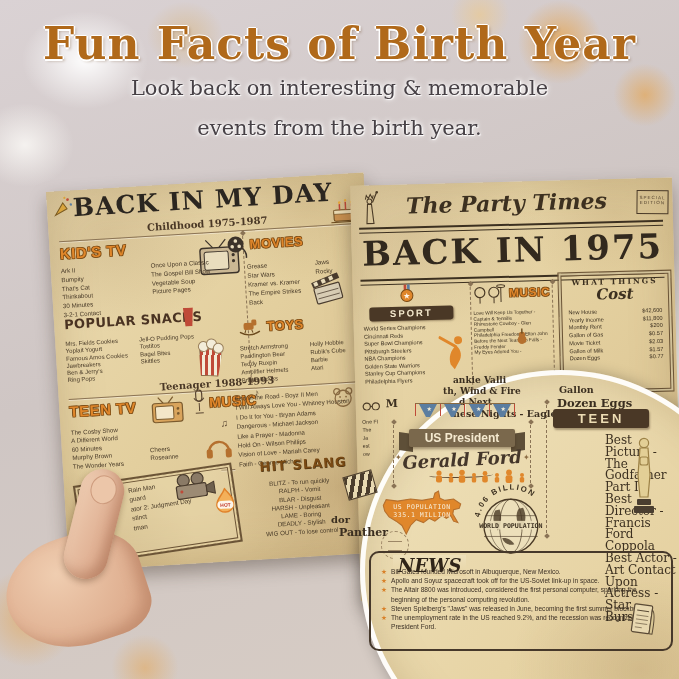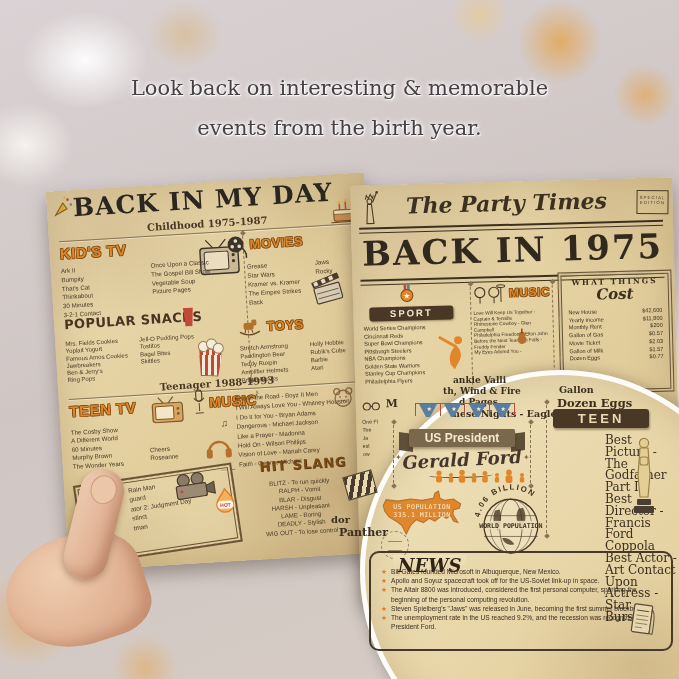--- a/index.html
+++ b/index.html
@@ -72,20 +72,21 @@
   .postmark{border:1.5px dashed #8a7355;border-radius:50%;opacity:.8;}
   .postmark::after{content:"";position:absolute;left:6px;top:9px;width:14px;height:8px;
     border-top:1px solid #8a7355;border-bottom:1px solid #8a7355;}
   .clapfrag{background:repeating-linear-gradient(115deg,#4a3c2c 0 4px,#e8d9b2 4px 8px);border:1px solid #4a3c2c;}
 </style>
 </head>
 <body>
 
 <div class="scene">
 
+  <div class="a ttl serif" style="top:18px;left:0;">Fun Facts of Birth Year</div>
   <div class="a sub serif" style="top:76px;left:0;">Look back on interesting &amp; memorable</div>
   <div class="a sub serif" style="top:116px;left:0;">events from the birth year.</div>
 
   <div id="posterL" class="a poster">
     <svg class="a" style="left:4px;top:4px;" width="24" height="24" viewBox="0 0 24 24">
       <polygon points="4,20 12,8 16,14" fill="#d9a43c" stroke="#7a5a20" stroke-width="1"></polygon>
       <circle cx="17" cy="5" r="1.4" fill="#bf4a38"></circle>
         <circle cx="20" cy="10" r="1.2" fill="#5b7da0"></circle>
         <circle cx="14" cy="3" r="1.1" fill="#d9a43c"></circle>
     </svg>
@@ -421,21 +422,21 @@
       </div>
   </div>
 
   <div id="circle" class="a">
 
     <div class="a clapfrag" style="left:-20px;top:98px;width:28px;height:22px;transform:rotate(-16deg);"></div>
     <div class="a frag" style="left:-34px;top:116px;font-size:10px;">dor</div>
     <div class="a frag" style="left:-26px;top:128px;font-size:11px;">Panther</div>
     <div class="a frag" style="left:88px;top:-23px;font-size:9px;">ankie Valli</div>
     <div class="a frag" style="left:78px;top:-12px;font-size:9px;">th, Wind &amp; Fire</div>
-    <div class="a frag" style="left:94px;top:-1px;font-size:9px;">d Pages</div>
+    <div class="a frag" style="left:94px;top:-1px;font-size:9px;">d Next</div>
     <div class="a frag" style="left:88px;top:10px;font-size:9.5px;">nese Nights - Eagles</div>
     <div class="a frag" style="left:194px;top:-14px;font-size:9.5px;">Gallon</div>
     <div class="a frag" style="left:192px;top:-2px;font-size:11.5px;">Dozen Eggs</div>
 
     <div class="a" style="left:50px;top:28px;width:100px;height:18px;border-top:1px solid #8a6b42;display:flex;gap:3px;">
       <div class="pen-s"></div>
       <div class="pen-b">
           <span class="pstar">★</span>
         </div>
       <div class="pen-s"></div>

